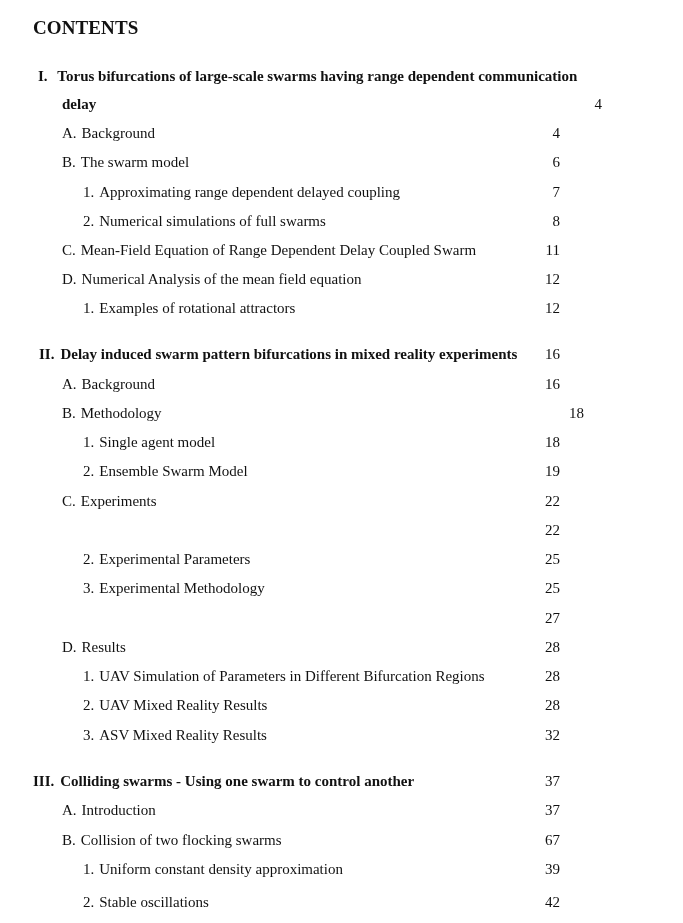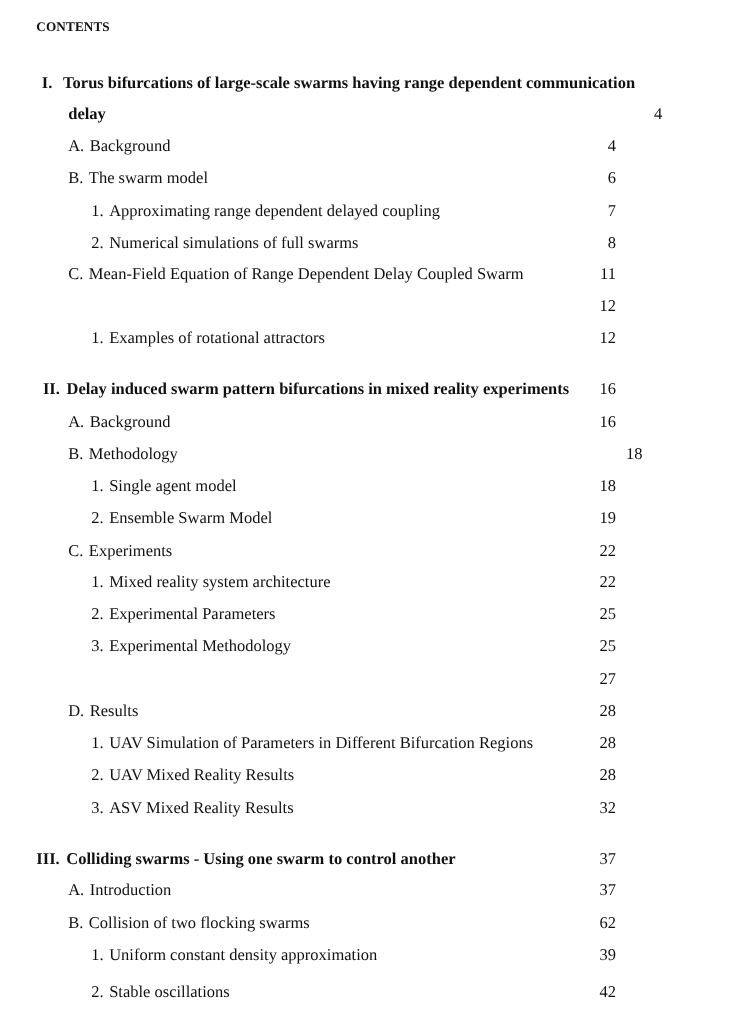--- a/index.html
+++ b/index.html
@@ -3,21 +3,21 @@
 <meta charset="utf-8">
 <style>
   html, body { margin: 0; padding: 0; background: #ffffff; }
   body {
     width: 683px; height: 923px; position: relative; overflow: hidden;
     font-family: "Liberation Serif", "DejaVu Serif", serif;
     color: #111111;
   }
   .heading {
     position: absolute; left: 33px; top: 17px;
-    font-size: 12px; font-weight: bold; letter-spacing: 0.1px;
+    font-size: 19px; font-weight: bold; letter-spacing: 0.1px;
   }
   .row {
     position: absolute; left: 0; width: 588px; height: 22px;
     font-size: 15px; line-height: 22px;
   }
   .row .label { position: absolute; white-space: nowrap; }
   .row .page { position: absolute; right: 28px; text-align: right; }
   .row.chapter { font-weight: bold; }
   .row.chapter .label { left: 33px; }
   .row.section .label { left: 62px; }
@@ -55,20 +55,21 @@
 </div>
 <div class="row subsection" style="top:210px;">
   <span class="label"><span>2.</span><span class="title">Numerical simulations of full swarms</span></span>
   <span class="page">8</span>
 </div>
 <div class="row section" style="top:239px;">
   <span class="label"><span>C.</span><span class="title">Mean-Field Equation of Range Dependent Delay Coupled Swarm</span></span>
   <span class="page">11</span>
 </div>
 <div class="row section" style="top:268px;">
+  <span class="label"><span>D.</span><span class="title">Numerical Analysis of the mean field equation</span></span>
   <span class="page">12</span>
 </div>
 <div class="row subsection" style="top:297px;">
   <span class="label"><span>1.</span><span class="title">Examples of rotational attractors</span></span>
   <span class="page">12</span>
 </div>
 
 <div class="row chapter" style="top:343px;">
   <span class="label" style="left:39px;">
     <span>II.</span><span class="title">Delay induced swarm pattern bifurcations in mixed reality experiments</span>
@@ -89,21 +90,20 @@
 </div>
 <div class="row subsection" style="top:460px;">
   <span class="label"><span>2.</span><span class="title">Ensemble Swarm Model</span></span>
   <span class="page">19</span>
 </div>
 <div class="row section" style="top:490px;">
   <span class="label"><span>C.</span><span class="title">Experiments</span></span>
   <span class="page">22</span>
 </div>
 <div class="row subsection" style="top:519px;">
-  <span class="label"><span>1.</span><span class="title">Mixed reality system architecture</span></span>
   <span class="page">22</span>
 </div>
 <div class="row subsection" style="top:548px;">
   <span class="label"><span>2.</span><span class="title">Experimental Parameters</span></span>
   <span class="page">25</span>
 </div>
 <div class="row subsection" style="top:577px;">
   <span class="label"><span>3.</span><span class="title">Experimental Methodology</span></span>
   <span class="page">25</span>
 </div>
@@ -132,21 +132,21 @@
     <span>III.</span><span class="title">Colliding swarms - Using one swarm to control another</span>
   </span>
   <span class="page" style="font-weight:normal;">37</span>
 </div>
 <div class="row section" style="top:799px;">
   <span class="label"><span>A.</span><span class="title">Introduction</span></span>
   <span class="page">37</span>
 </div>
 <div class="row section" style="top:829px;">
   <span class="label"><span>B.</span><span class="title">Collision of two flocking swarms</span></span>
-  <span class="page">62</span>
+  <span class="page">67</span>
 </div>
 <div class="row subsection" style="top:858px;">
   <span class="label"><span>1.</span><span class="title">Uniform constant density approximation</span></span>
   <span class="page">39</span>
 </div>
 <div class="row subsection" style="top:891px;">
   <span class="label"><span>2.</span><span class="title">Stable oscillations</span></span>
   <span class="page">42</span>
 </div>
 

